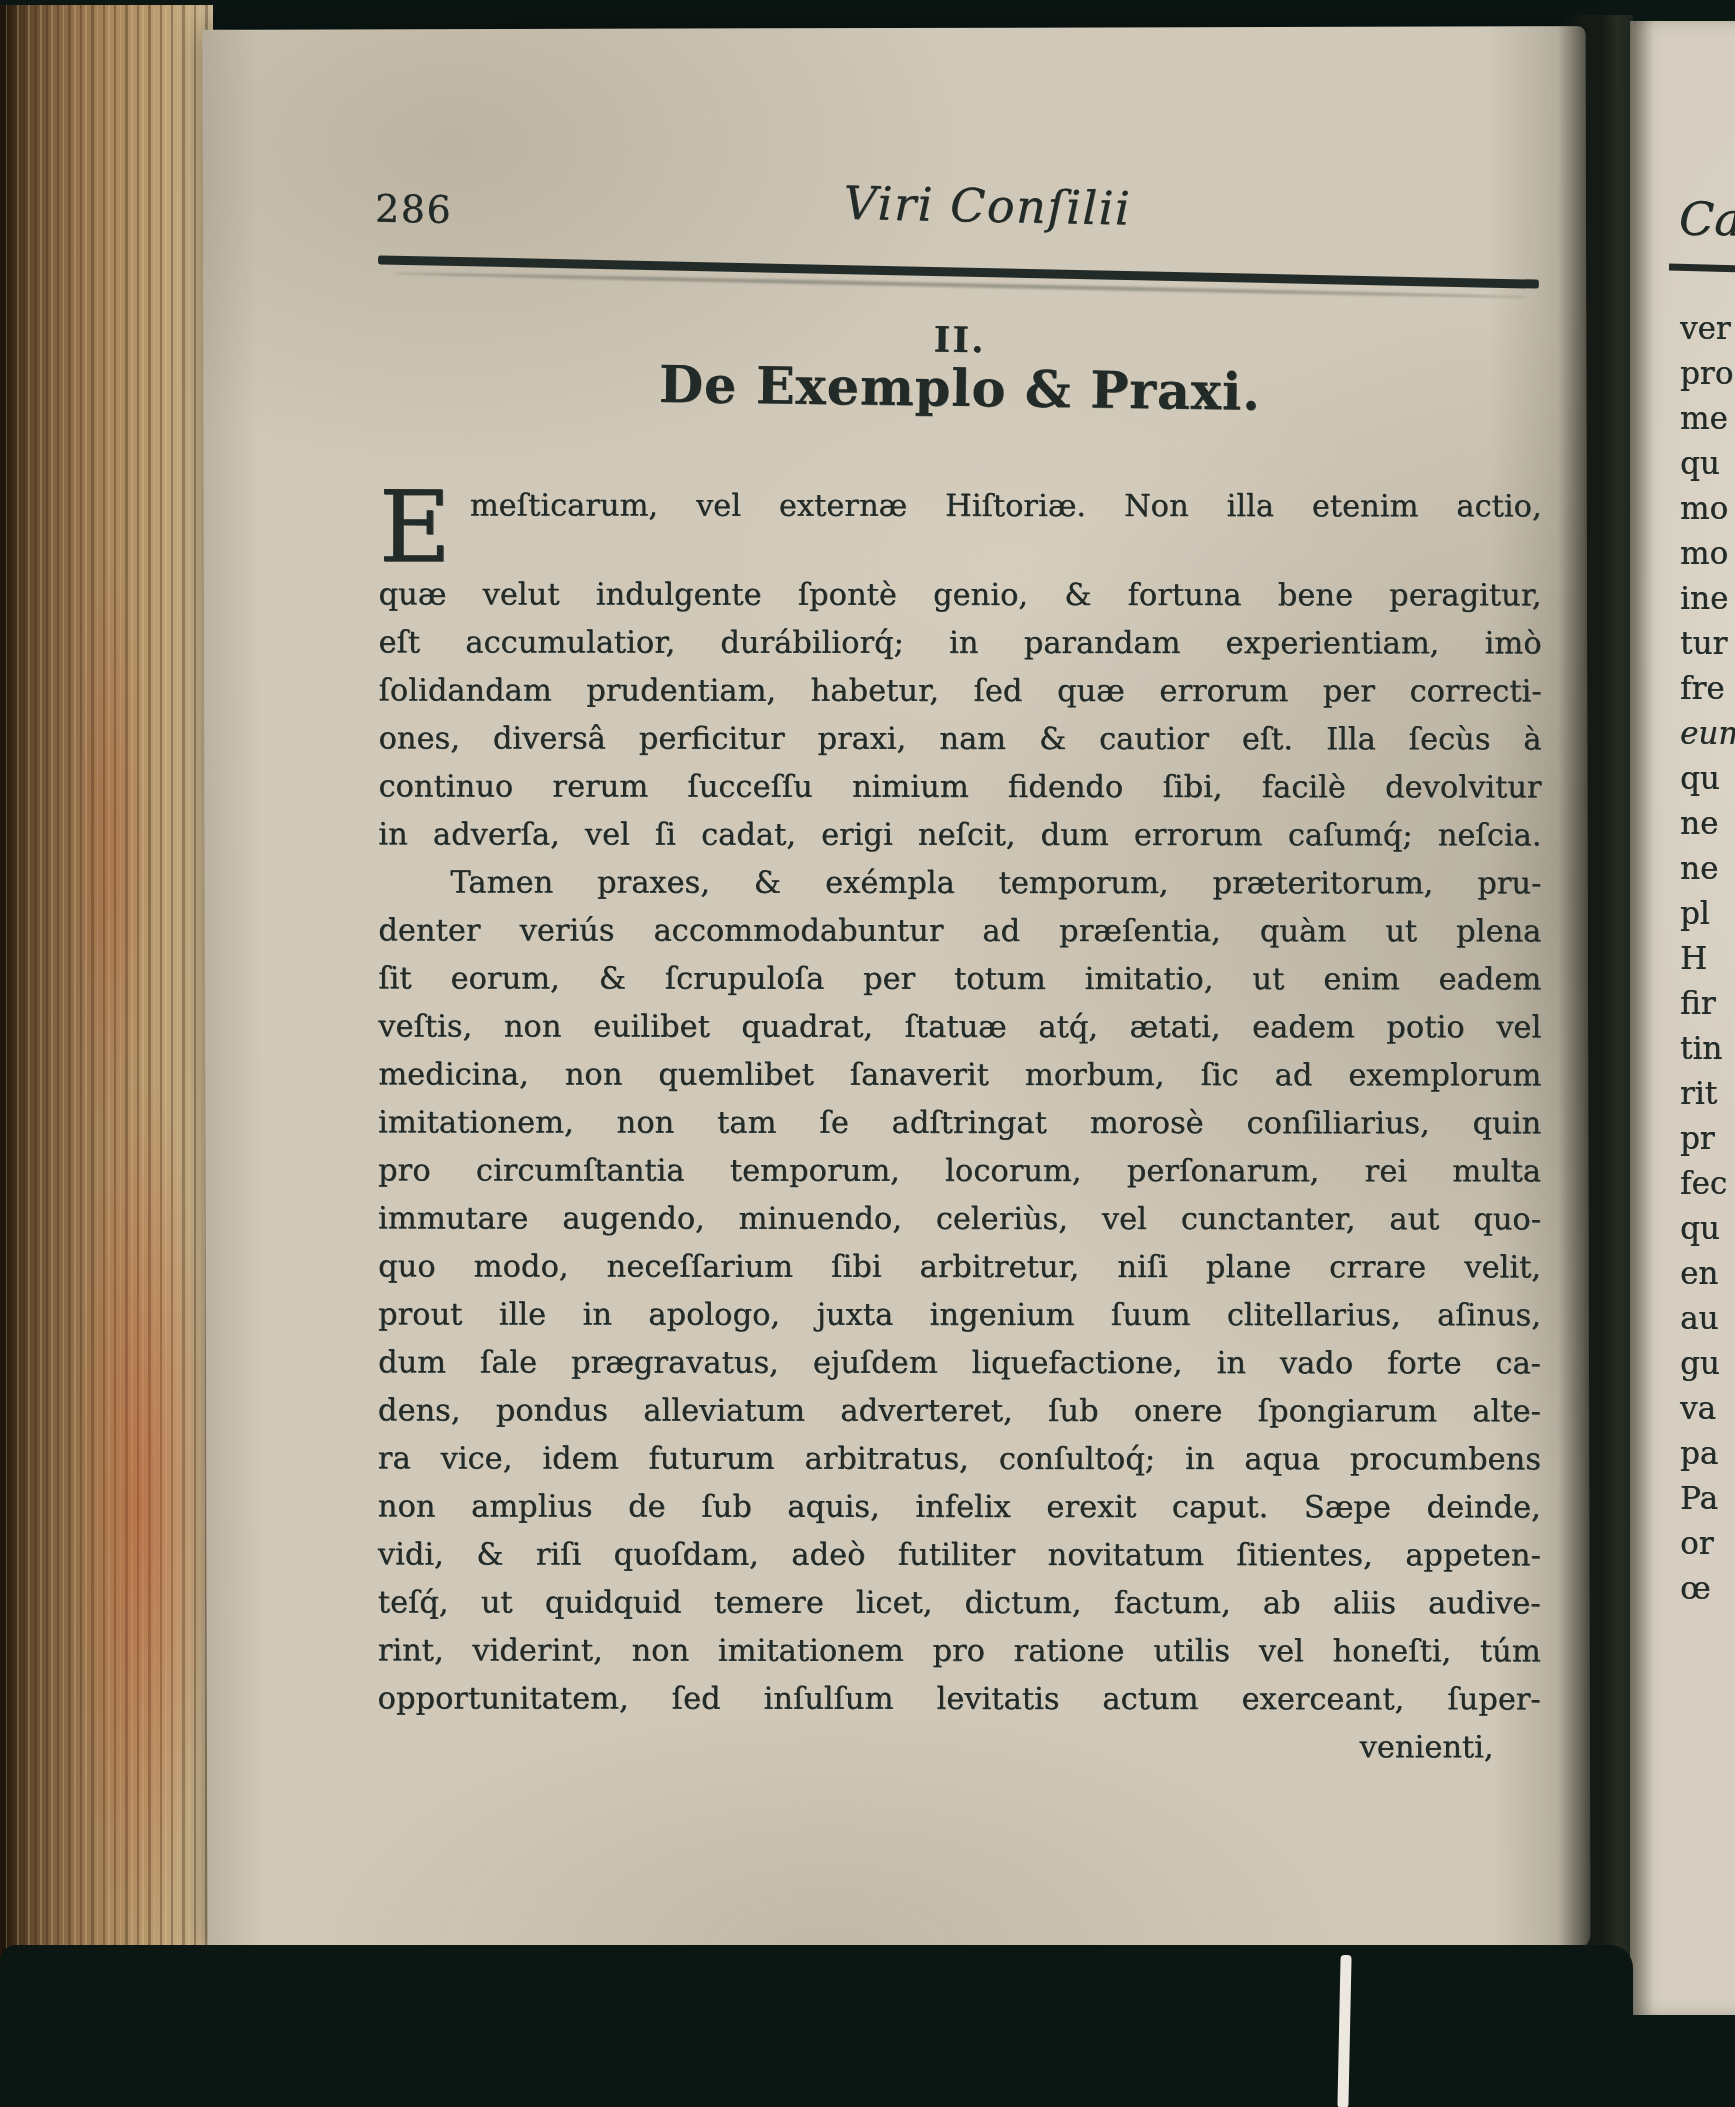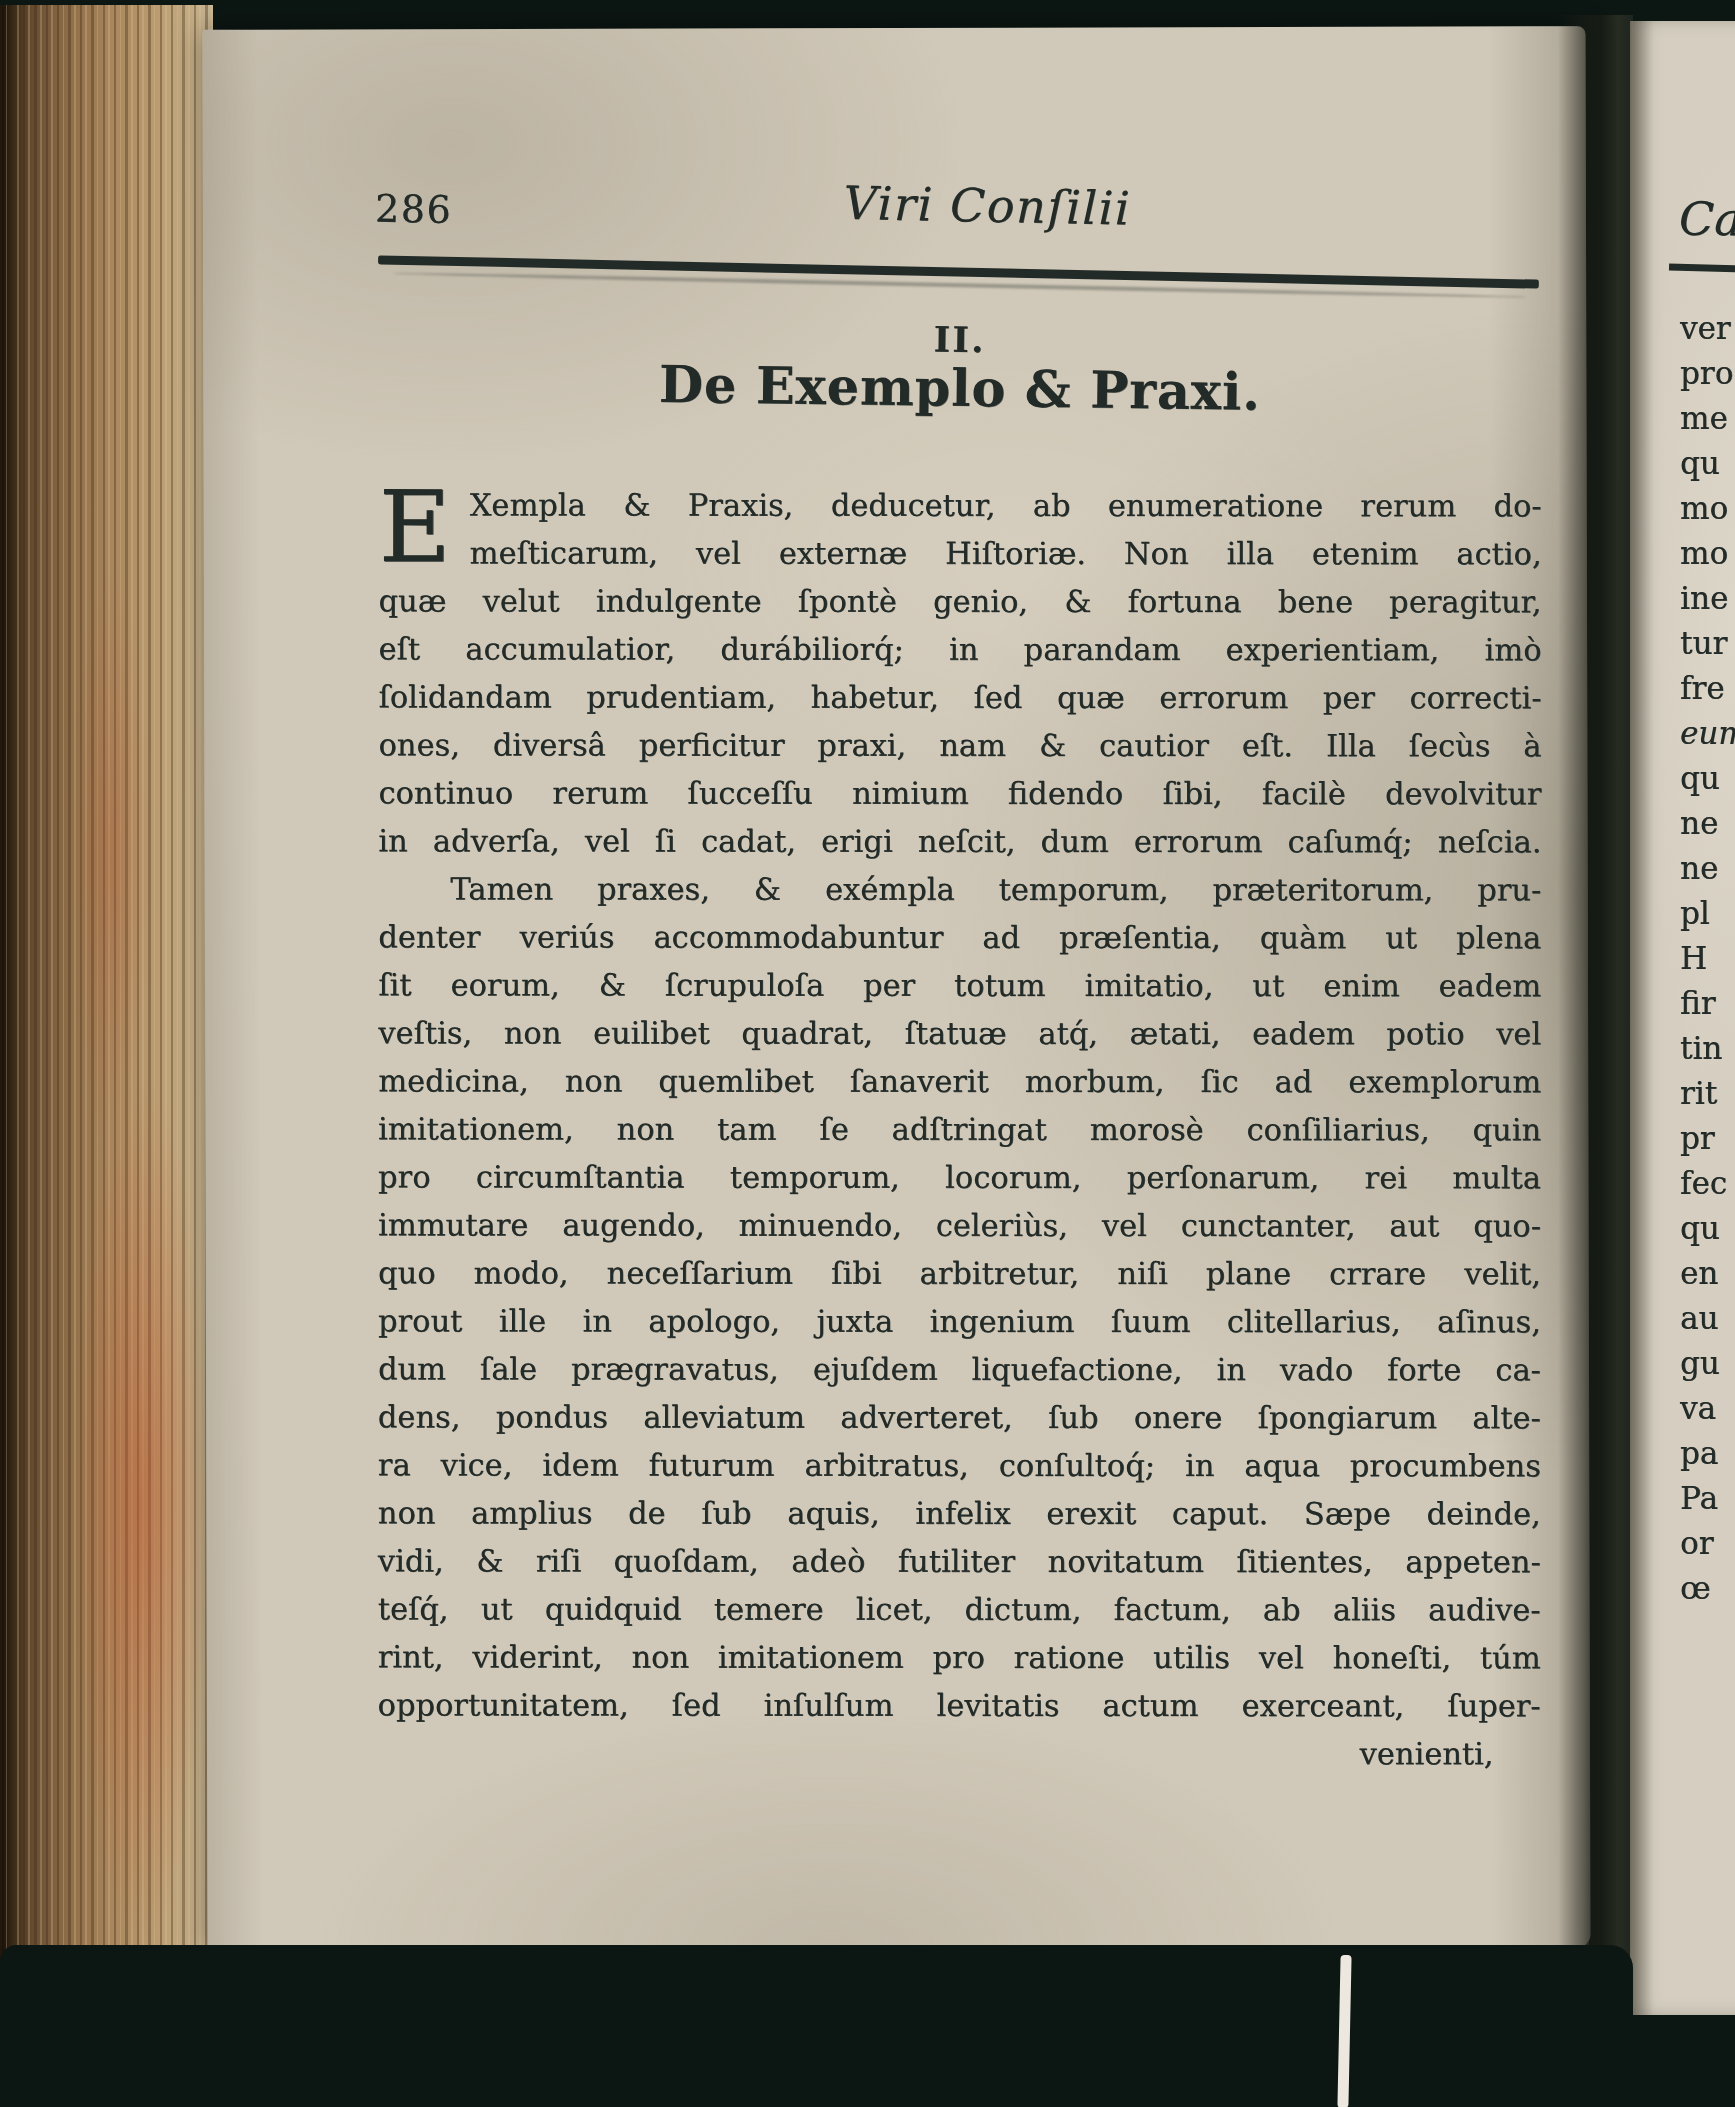--- a/index.html
+++ b/index.html
@@ -163,21 +163,20 @@
     <div class="rule-main"></div>
     <div class="rule-ghost"></div>
 
     <div class="section-num">II.</div>
     <div class="section-title">De Exemplo &amp; Praxi.</div>
 
     <div class="body-text">
       <div class="opening">
         <div class="drop-cap">E</div>
         <div class="opening-lines">
-            <div class="line">Xempla &amp; Praxis, deducetur, ab enumeratione rerum do-</div>
             <div class="line">meſticarum, vel externæ Hiſtoriæ. Non illa etenim actio,</div>
           </div>
       </div>
       <div class="para1">
           <div class="line">quæ velut indulgente ſpontè genio, &amp; fortuna bene peragitur,</div>
           <div class="line">eſt accumulatior, durábiliorq́; in parandam experientiam, imò</div>
           <div class="line">ſolidandam prudentiam, habetur, ſed quæ errorum per correcti-</div>
           <div class="line">ones, diversâ perficitur praxi, nam &amp; cautior eſt. Illa ſecùs à</div>
           <div class="line">continuo rerum ſucceſſu nimium fidendo ſibi, facilè devolvitur</div>
           <div class="line">in adverſa, vel ſi cadat, erigi neſcit, dum errorum caſumq́; neſcia.</div>

